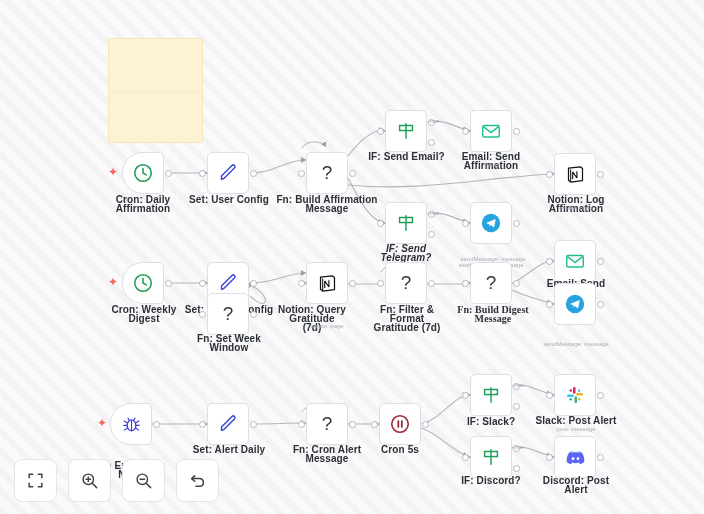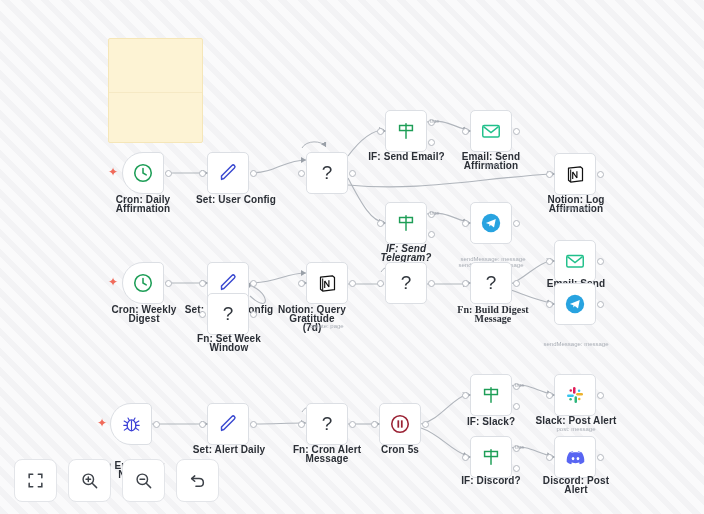--- a/index.html
+++ b/index.html
@@ -192,27 +192,29 @@
   <div class="label" style="left:93px; top:195px; width:100px;">Cron: Daily Affirmation</div>
 
   <div class="node" style="left:207px; top:152px;">
     <span class="arrow-in"></span>
     <svg class="glyph" width="22" height="22" viewBox="0 0 24 24">
       <path d="M5 19 L7.5 18 L19 6.5 C19.8 5.7 19.8 4.6 19 3.8 C18.2 3 17.1 3 16.3 3.8 L4.9 15.3 Z" fill="none" stroke="#3b4ad0" stroke-width="1.6" stroke-linejoin="round"></path>
     </svg>
     <span class="port in"></span>
     <span class="port out"></span>
   </div>
-  <div class="label" style="left:190px; top:195px; width:92px;">Set: User Config</div>
+  <div class="label" style="left:183px; top:195px; width:92px;">Set: User Config</div>
 
   <div class="node" style="left:306px; top:152px;">
     <span class="glyph" style="font-size:19px;color:#31363d;">?</span>
     <span class="port in"></span>
     <span class="port out"></span>
   </div>
+  <div class="label" style="left:276px; top:195px; width:102px;">Fn: Build Affirmation
+Message</div>
 
   <div class="node" style="left:385px; top:110px;">
     <span class="arrow-in"></span>
     <svg class="glyph" width="22" height="22" viewBox="0 0 24 24">
       <rect x="5" y="6" width="14" height="5.5" fill="none" stroke="#1e9e57" stroke-width="1.6"></rect>
       <path d="M12 4 L12 20" stroke="#1e9e57" stroke-width="1.6" stroke-linecap="round"></path>
     </svg>
     <span class="port in"></span>
     <span class="port out1"></span>
     <span class="port out2"></span>
@@ -309,20 +311,22 @@
   </div>
   <div class="label" style="left:262px; top:305px; width:100px;text-align:center;">Notion: Query Gratitude
 (7d)</div>
   <div class="sublabel" style="left:277px; top:322px; width:100px;">create: page</div>
 
   <div class="node" style="left:385px; top:262px;">
     <span class="glyph" style="font-size:19px;color:#31363d;">?</span>
     <span class="port in"></span>
     <span class="port out"></span>
   </div>
+  <div class="label" style="left:362px; top:305px; width:90px;">Fn: Filter &amp; Format
+Gratitude (7d)</div>
 
   <div class="node" style="left:470px; top:262px;">
     <span class="arrow-in"></span>
     <span class="glyph" style="font-size:19px;color:#31363d;">?</span>
     <span class="port in"></span>
     <span class="port out"></span>
   </div>
   <div class="label" style="left:441px; top:305px; width:104px;font-family:Liberation Serif, serif;">Fn: Build Digest Message</div>
   <div class="sublabel" style="left:441px; top:255px; width:104px;">sendMessage: message</div>
 

